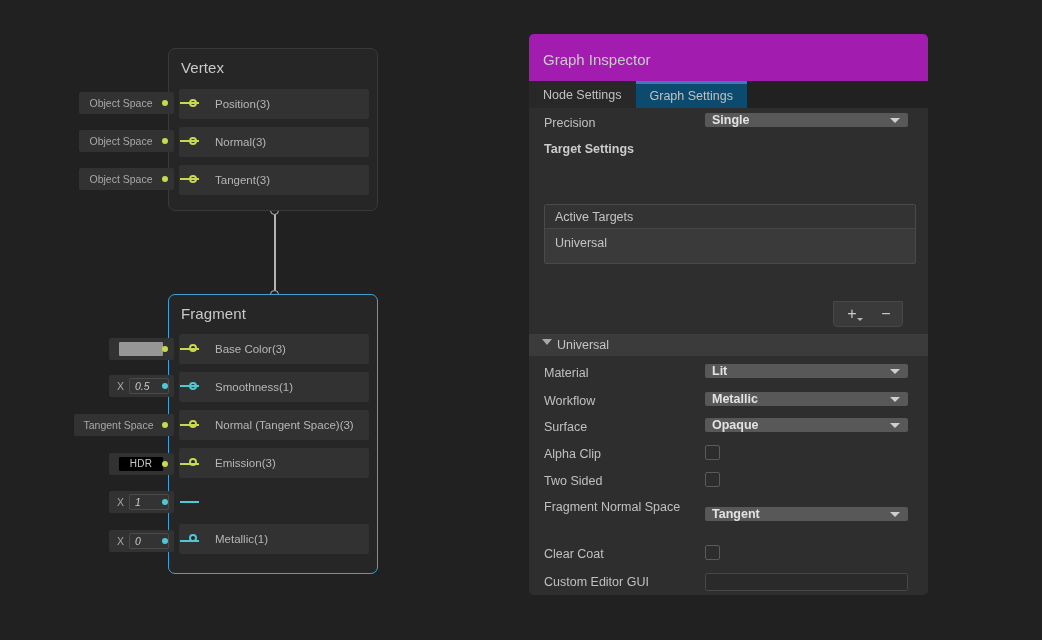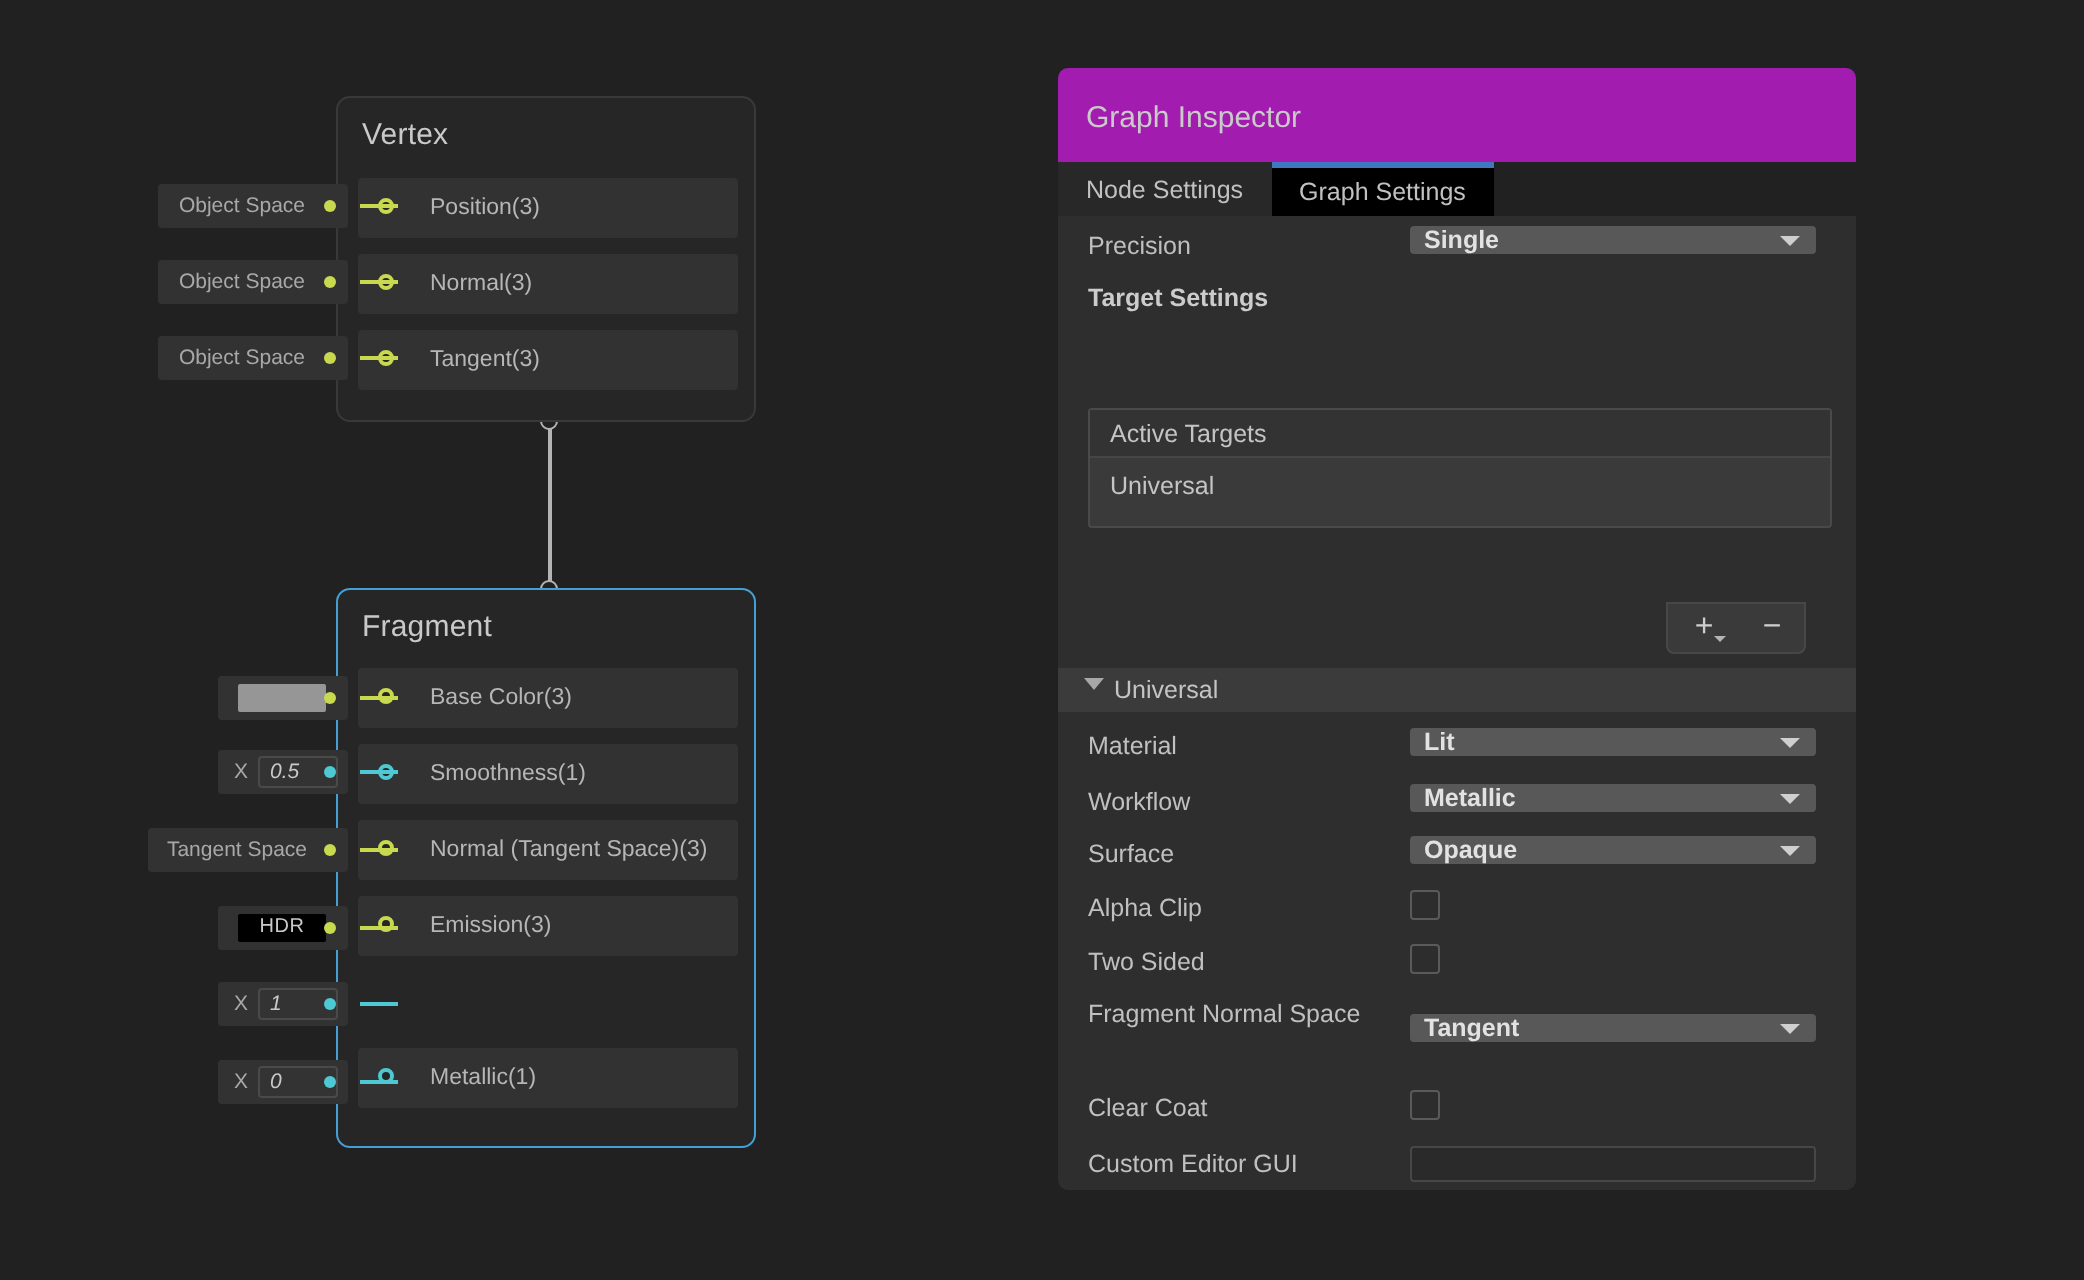--- a/index.html
+++ b/index.html
@@ -233,21 +233,21 @@
     padding: 0 14px;
     display: flex;
     align-items: center;
     font-size: 12.5px;
     color: #c1c1c1;
     box-sizing: border-box;
     cursor: pointer;
   }
   .tab.inactive { background: #282828; }
   .tab.active {
-    background: #000000;
+    background: #0c4a6e;
     border-top: 3px solid #3e79c0;
   }
 
   .inspector-body {
     position: absolute;
     left: 0; top: 74px;
     right: 0; bottom: 0;
     background: #2e2e2e;
   }
 

